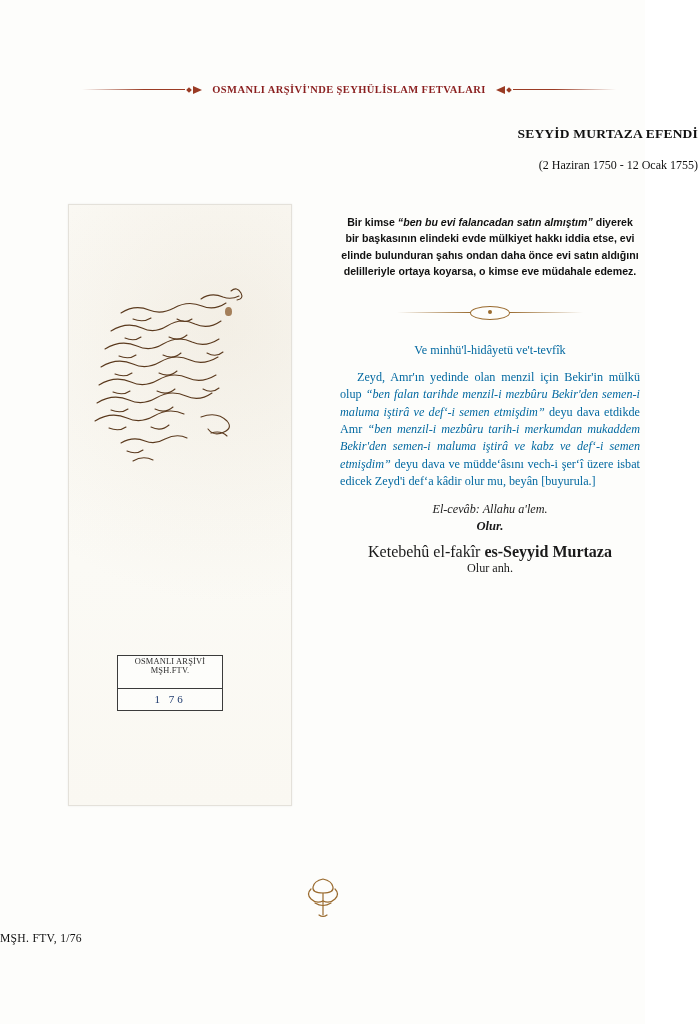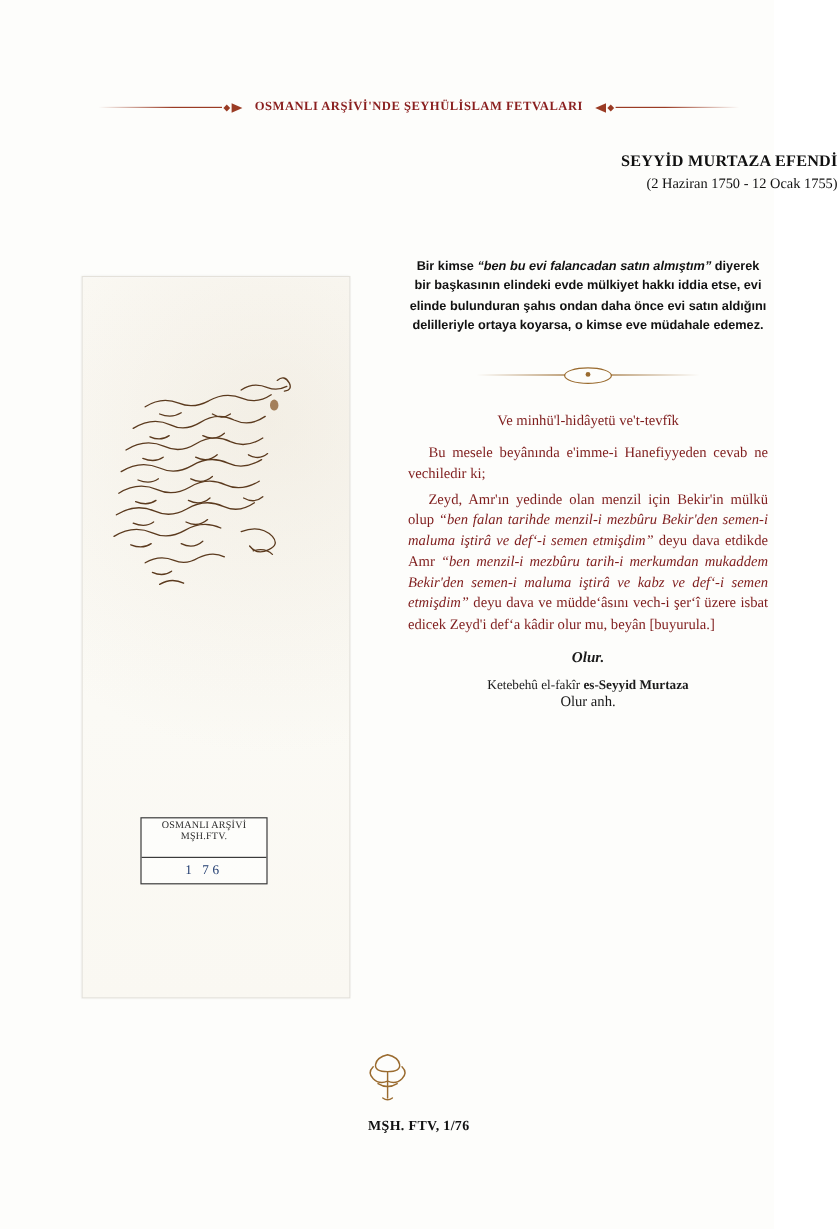--- a/index.html
+++ b/index.html
@@ -81,29 +81,29 @@
     text-align: right;
   }
   .doc-heading .name {
     font-size: 13.5px;
     font-weight: bold;
     letter-spacing: 0.2px;
     color: #111;
   }
   .doc-heading .dates {
     font-size: 12px;
-    margin-top: 4px;
+    margin-top: 16px;
     color: #111;
   }
 
   
   .facsimile {
     position: absolute;
     left: 68px;
-    top: 230px;
+    top: 204px;
     width: 222px;
     height: 600px;
     background: #fefefe;
     border: 1px solid #e4e1da;
     box-shadow: 0 0 2px rgba(0,0,0,0.07);
     overflow: hidden;
   }
   .facs-paper {
     position: absolute;
     inset: 0;
@@ -216,21 +216,21 @@
     background: #9a6b2f;
   }
 
   .body-text p {
     margin: 0 0 4px;
     font-size: 12.2px;
     line-height: 1.42;
     text-align: justify;
     text-justify: inter-word;
     text-indent: 17px;
-    color: #7f1d1d;
+    color: #0369a1;
   }
   .body-text p.center-line {
     text-align: center;
     text-indent: 0;
     margin-bottom: 10px;
   }
   .it { font-style: italic; }
   .bd { font-weight: bold; }
 
   .answer-block {
@@ -241,21 +241,21 @@
     font-size: 12.2px;
     font-style: italic;
   }
   .answer-block .olur {
     font-size: 12.6px;
     font-weight: bold;
     margin-top: 2px;
     font-style: italic;
   }
   .answer-block .ketebehu {
-    font-size: 11px;
+    font-size: 16px;
     margin-top: 9px;
   }
   .answer-block .ufiye {
     font-size: 12.2px;
   }
 
   
   .foot-orn {
     position: absolute;
     left: 50%;
@@ -263,23 +263,23 @@
     transform: translateX(-50%);
     width: 40px;
     text-align: center;
     color: #9a6b2f;
   }
   .caption {
     position: absolute;
     left: 0;
     top: 932px;
     width: 698px;
-    text-align: center;
+    text-align: left;
     font-size: 11.6px;
-    font-weight: bold;
+    font-weight: normal;
     letter-spacing: 0.3px;
     color: #111;
   }
 
   .pagefoot {
     position: absolute;
     left: 0;
     top: 1004px;
     width: 698px;
     display: flex;
@@ -384,24 +384,24 @@
 
     <div class="divider">
       <div class="dline l"></div>
       <div class="dcenter"></div>
       <div class="ddot"></div>
       <div class="dline r"></div>
     </div>
 
     <div class="body-text">
       <p class="center-line">Ve minhü'l-hidâyetü ve't-tevfîk</p>
-      <p>Bu mesele beyânında e'imme-i Hanefiyyeden cevab ne vechiledir ki;</p>
       <p><span>Zeyd, Amr'ın yedinde olan menzil için Bekir'in mülkü olup </span><span class="it">“ben falan tarihde menzil-i mezbûru Bekir'den semen-i maluma iştirâ ve def‘-i semen etmişdim”</span><span> deyu dava etdikde Amr </span><span class="it">“ben menzil-i mezbûru tarih-i merkumdan mukaddem Bekir'den semen-i maluma iştirâ ve kabz ve def‘-i semen etmişdim”</span><span> deyu dava ve müdde‘âsını vech-i şer‘î üzere isbat edicek Zeyd'i def‘a kâdir olur mu, beyân [buyurula.]</span></p>
 
       <div class="answer-block">
+        <div class="elcevab">El-cevâb: Allahu a'lem.</div>
         <div class="olur">Olur.</div>
         <div class="ketebehu"><span>Ketebehû el-fakîr </span><span class="bd">es-Seyyid Murtaza</span></div>
         <div class="ufiye">Olur anh.</div>
       </div>
     </div>
   </div>
 
   <div class="foot-orn">
     <svg width="40" height="42" viewBox="0 0 40 42" xmlns="http://www.w3.org/2000/svg">
       <g stroke="#9a6b2f" stroke-width="1.2" fill="none" stroke-linecap="round">

